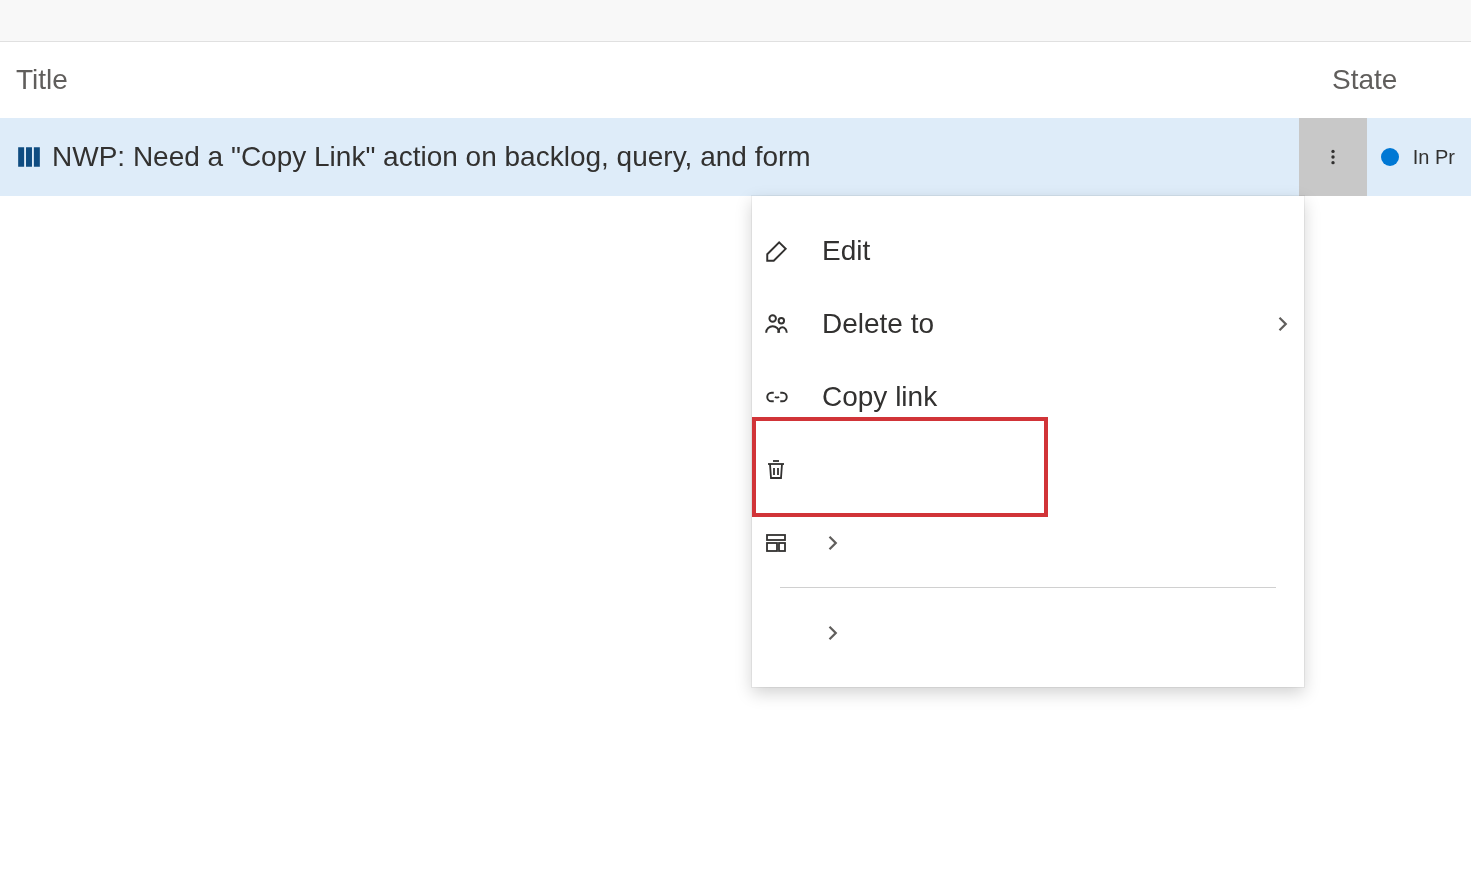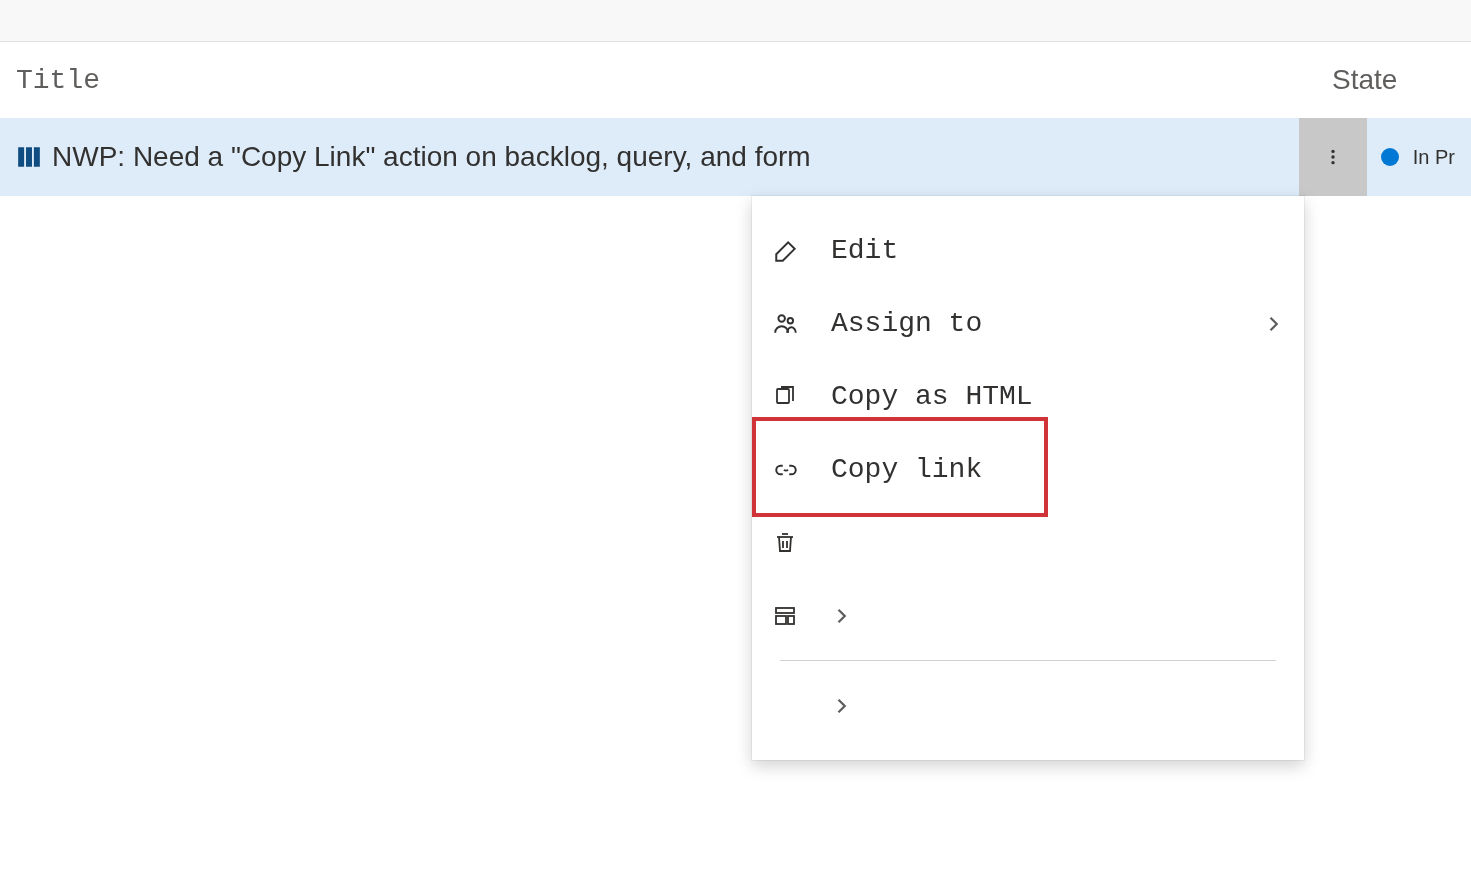--- a/index.html
+++ b/index.html
@@ -25,21 +25,20 @@
     .column-headers {
       display: flex;
       align-items: center;
       height: 76px;
       padding: 0 16px;
       color: #605e5c;
       font-size: 28px;
     }
     .col-title {
       flex: 0 0 1212px;
-      font-family: Liberation Mono, monospace;
     }
     .col-state {
       flex: 1;
       padding-left: 104px;
     }
     .work-item-row {
       display: flex;
       align-items: center;
       height: 78px;
       background: #deecf9;
@@ -86,25 +85,24 @@
       width: 552px;
       background: #ffffff;
       box-shadow: 0 6px 16px rgba(0,0,0,0.18), 0 0 0 1px rgba(0,0,0,0.05);
       padding: 18px 0;
       z-index: 100;
     }
     .menu-item {
       display: flex;
       align-items: center;
       height: 73px;
-      padding: 0 21px;
+      padding: 0 12px;
       cursor: pointer;
       font-size: 28px;
       color: #323130;
-      font-family: Liberation Mono, monospace;
     }
     .menu-icon-slot {
       width: 58px;
       display: flex;
       justify-content: flex-start;
     }
     .menu-label {
       flex: 1;
     }
     .menu-arrow {
@@ -186,37 +184,28 @@
 
   <div class="menu-item">
     <span class="menu-icon-slot">
       <svg viewBox="0 0 24 24" width="26" height="26" fill="none" stroke="#323130" stroke-width="1.8">
         <circle cx="8" cy="7" r="3"></circle>
         <circle cx="16" cy="9" r="2.5"></circle>
         <path d="M2 20c0-3.5 3-6 6-6s6 2.5 6 6"></path>
         <path d="M13 20c0-2.8 2-5 4-5s4 2.2 4 5"></path>
       </svg>
     </span>
-    <span class="menu-label">Assign to</span>
+    <span class="menu-label">Delete to</span>
     <span class="menu-arrow">
       <svg viewBox="0 0 16 16" width="20" height="20" fill="none" stroke="#605e5c" stroke-width="1.8">
         <path d="M6 3l5 5-5 5"></path>
       </svg>
     </span>
   </div>
 
-  <div class="menu-item">
-    <span class="menu-icon-slot">
-      <svg viewBox="0 0 24 24" width="24" height="24" fill="none" stroke="#323130" stroke-width="1.8">
-        <rect x="4" y="4" width="12" height="14" rx="1"></rect>
-        <path d="M8 2h12v14"></path>
-      </svg>
-    </span>
-    <span class="menu-label">Copy as HTML</span>
-  </div>
 
   <div class="menu-item">
     <span class="menu-icon-slot">
       <svg viewBox="0 0 24 24" width="26" height="26" fill="none" stroke="#323130" stroke-width="1.8">
         <path d="M10 12a4 4 0 0 0 4 0"></path>
         <path d="M9 8H7a4 4 0 0 0 0 8h2"></path>
         <path d="M15 8h2a4 4 0 0 1 0 8h-2"></path>
       </svg>
     </span>
     <span class="menu-label">Copy link</span>

